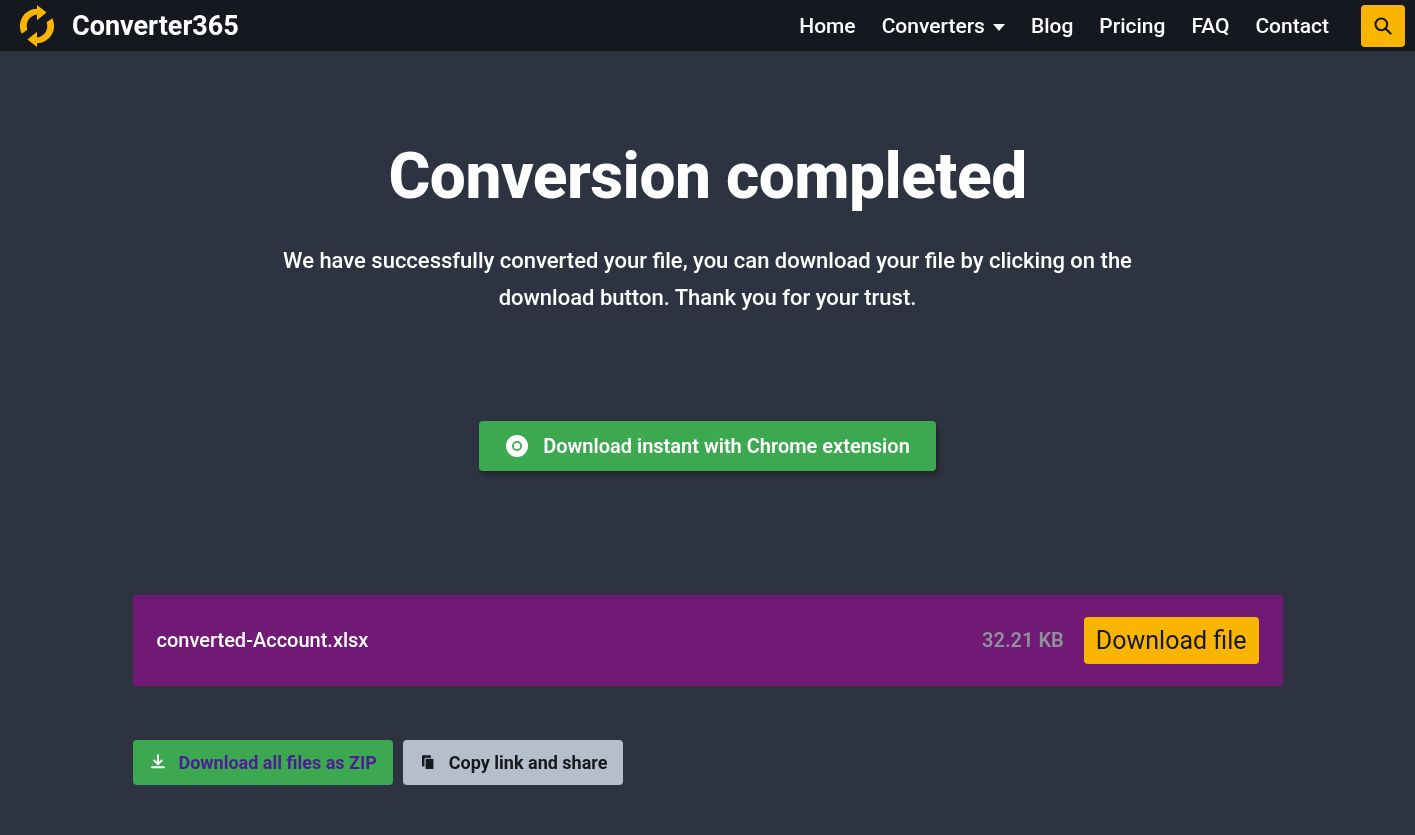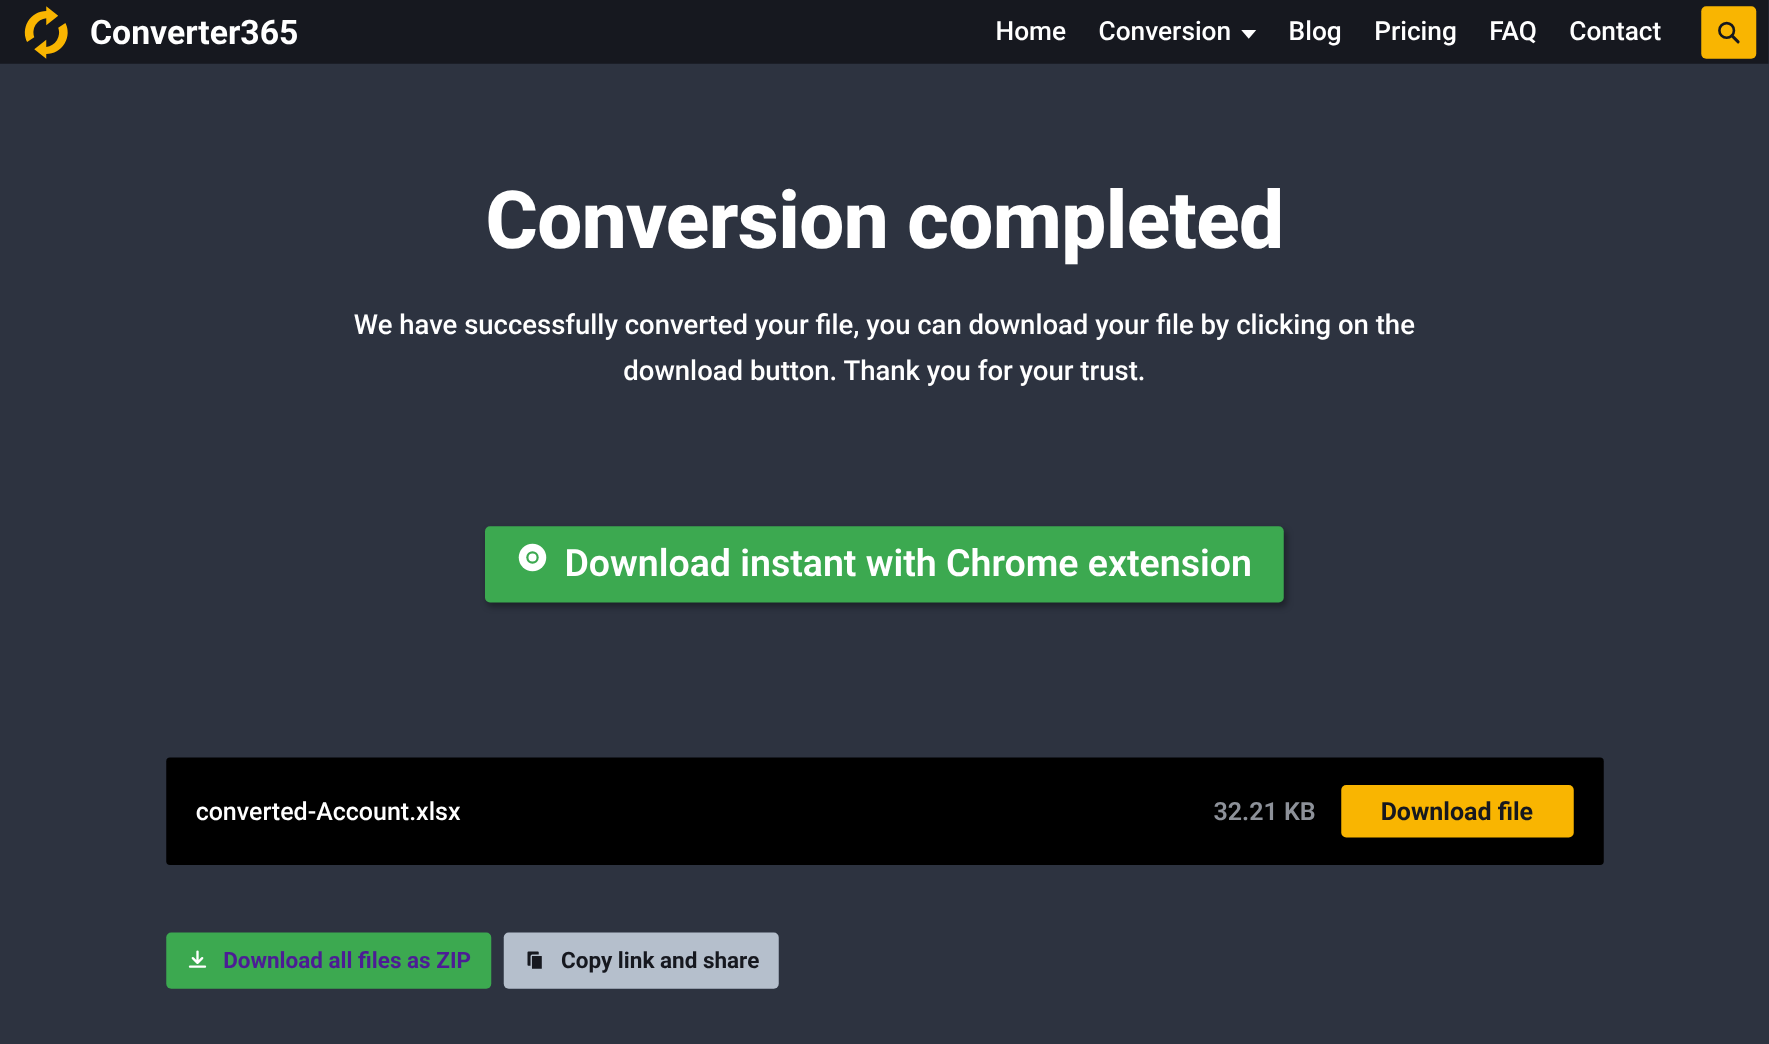--- a/index.html
+++ b/index.html
@@ -8,27 +8,27 @@
   .logo-wrap{display:flex;align-items:center;gap:12px;cursor:pointer}
   .logo-icon{width:46px;height:46px;position:relative}
   .brand{font-size:27px;font-weight:700;color:#fff}
   nav{margin-left:auto;display:flex;align-items:center;gap:26px}
   .nav-item{color:#fff;font-size:21px;font-weight:500;cursor:pointer;display:flex;align-items:center;gap:8px}
   .nav-item .caret{width:0;height:0;border-left:6px solid transparent;border-right:6px solid transparent;border-top:7px solid #fff;margin-top:3px}
   .search-btn{background:#f9b501;width:44px;height:42px;border-radius:4px;display:flex;align-items:center;justify-content:center;cursor:pointer;margin-left:6px}
   main{padding-top:88px}
   .title{text-align:center;font-size:64px;font-weight:800;letter-spacing:-0.5px}
   .subtitle{text-align:center;font-size:22px;font-weight:500;max-width:920px;margin:28px auto 0;line-height:1.7}
-  .chrome-btn{margin:104px auto 0;display:flex;gap:14px;background:#3ca950;color:#fff;font-size:30px;font-weight:600;padding:13px 26px;border-radius:4px;cursor:pointer;box-shadow:2px 3px 5px rgba(0,0,0,.35);width:fit-content}
+  .chrome-btn{margin:104px auto 0;display:flex;align-items:center;gap:14px;background:#3ca950;color:#fff;font-size:20px;font-weight:600;padding:13px 26px;border-radius:4px;cursor:pointer;box-shadow:2px 3px 5px rgba(0,0,0,.35);width:fit-content}
   .container{width:1150px;margin:0 auto}
-  .file-panel{background:#000000;margin-top:124px;display:flex;align-items:center;padding:22px 24px;border-radius:3px}
+  .file-panel{background:#701a75;margin-top:124px;display:flex;align-items:center;padding:22px 24px;border-radius:3px}
   .file-name{font-size:20px;font-weight:500;color:#fff}
   .file-spacer{flex:1}
   .file-size{color:#8d9199;font-size:20px;font-weight:600;margin-right:20px}
-  .dl-btn{background:#f9b501;color:#16181f;font-size:20px;font-weight:700;padding:9px 32px;border-radius:4px;cursor:pointer}
+  .dl-btn{background:#f9b501;color:#16181f;font-size:25px;font-weight:400;padding:9px 12px;border-radius:4px;cursor:pointer}
   .note{color:#f9b501;font-size:16px;text-align:right;margin-top:14px}
   .actions{margin-top:54px;display:flex;gap:10px}
   .zip-btn{background:#3ca950;color:#4c1d95;font-size:18px;font-weight:700;padding:12px 16px;border-radius:4px;cursor:pointer;display:flex;align-items:center;gap:12px}
   .copy-btn{background:#b5bfcc;color:#16181f;font-size:18px;font-weight:700;padding:12px 16px;border-radius:4px;cursor:pointer;display:flex;align-items:center;gap:12px}
 </style>
 </head>
 <body>
 
 <header>
   <div class="logo-wrap">
@@ -36,21 +36,21 @@
       <svg viewBox="0 0 48 48" width="46" height="46">
         <path d="M24 6 A18 18 0 0 0 8 32 L14 28 A12 12 0 0 1 24 12 L24 18 L34 10 L24 2 Z" fill="#f9b501"></path>
         <path d="M24 42 A18 18 0 0 0 40 16 L34 20 A12 12 0 0 1 24 36 L24 30 L14 38 L24 46 Z" fill="#f9b501"></path>
       </svg>
     </span>
     <span class="brand">Converter365</span>
   </div>
   <nav>
     <span class="nav-item">Home</span>
     <span class="nav-item">
-      <span>Conversion</span>
+      <span>Converters</span>
       <span class="caret"></span>
     </span>
     <span class="nav-item">Blog</span>
     <span class="nav-item">Pricing</span>
     <span class="nav-item">FAQ</span>
     <span class="nav-item">Contact</span>
     <span class="search-btn">
       <svg width="20" height="20" viewBox="0 0 24 24">
         <circle cx="10" cy="10" r="7" stroke="#16181f" stroke-width="2.5" fill="none"></circle>
         <line x1="15" y1="15" x2="21" y2="21" stroke="#16181f" stroke-width="2.8" stroke-linecap="round"></line>

